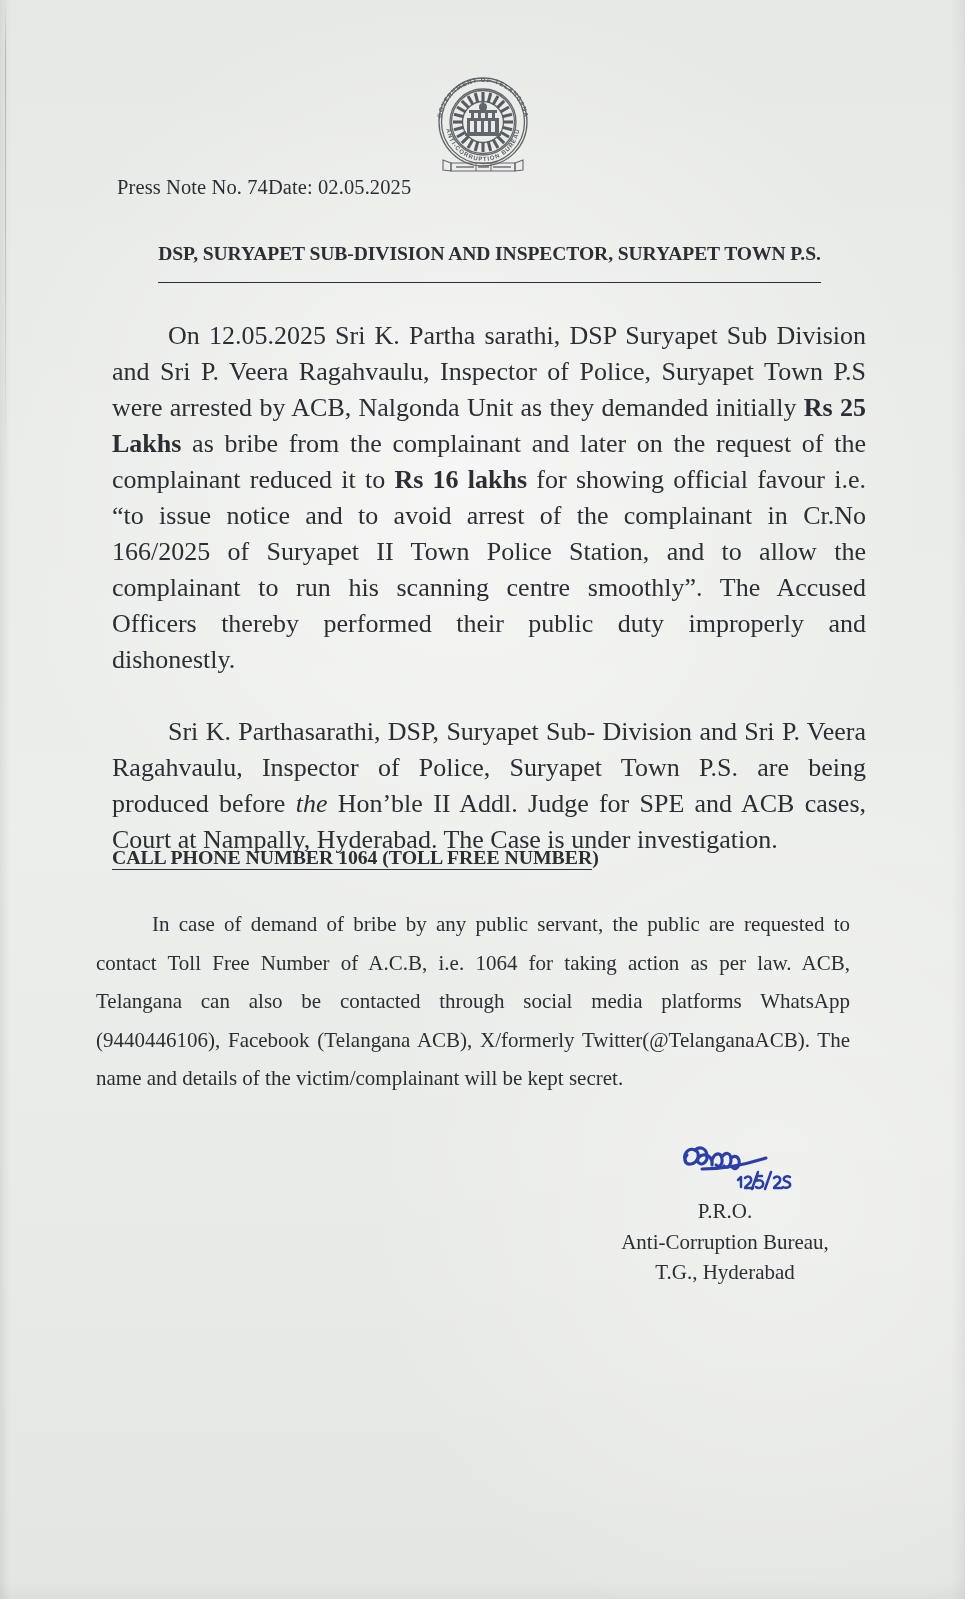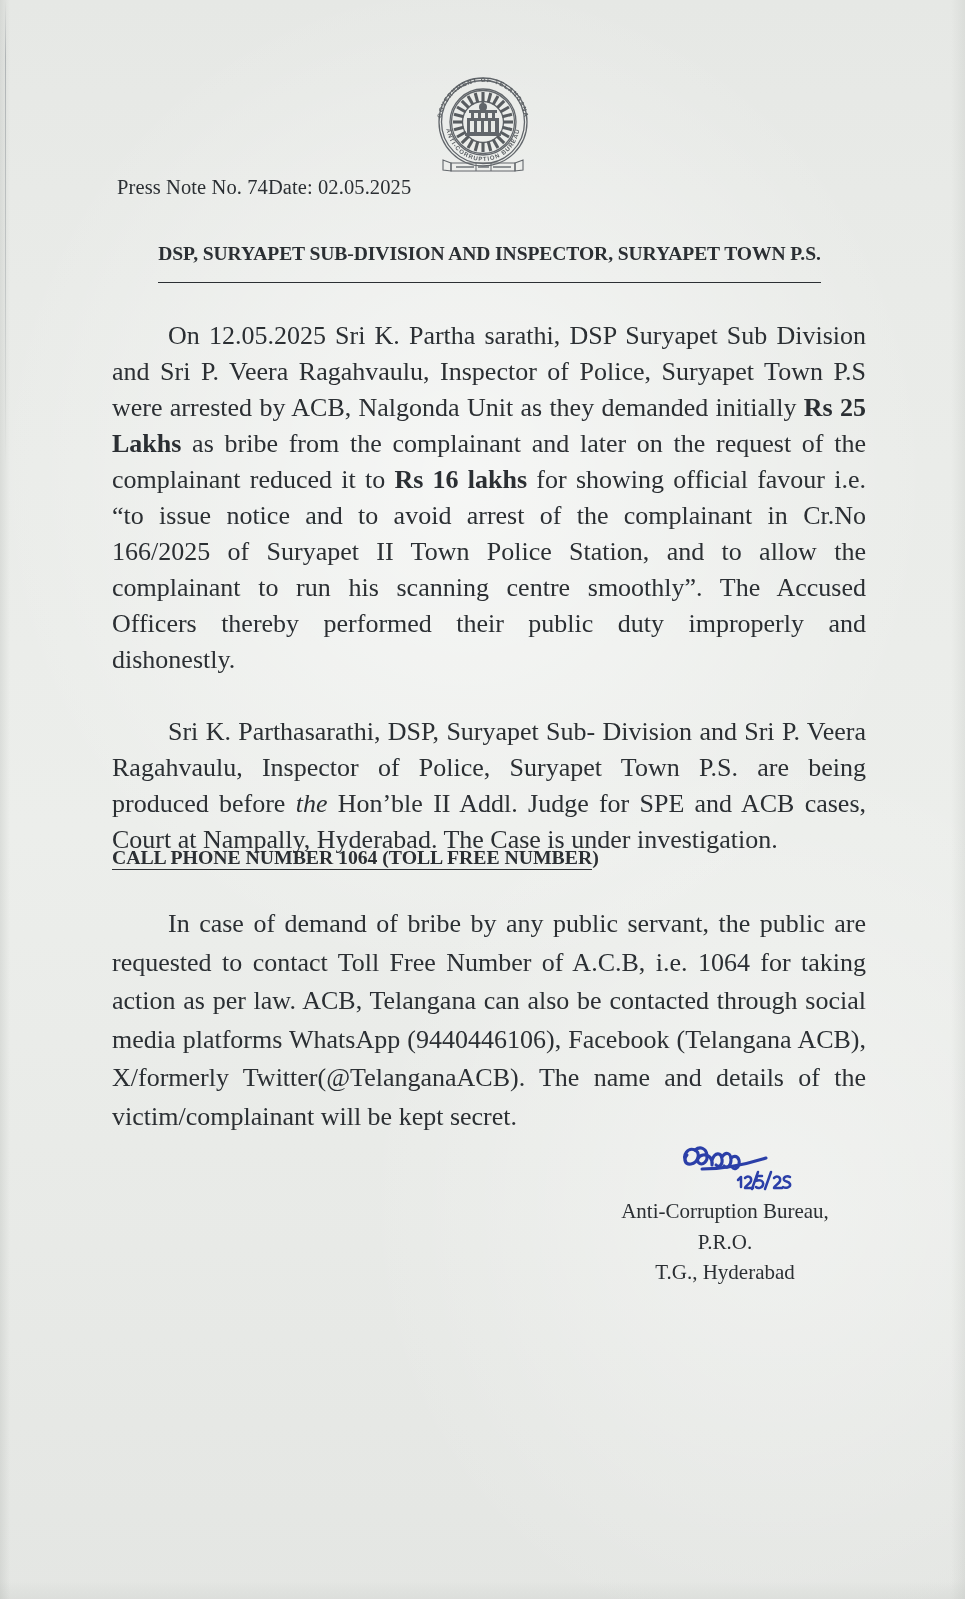--- a/index.html
+++ b/index.html
@@ -126,24 +126,24 @@
     letter-spacing: -0.05px;
   }
   .section-head .u {
     border-bottom: 1.7px solid #2b2f33;
     padding-bottom: 1px;
     margin-top: 32px;
   }
 
   .body2 {
     position: absolute;
-    left: 112px;
+    left: 96px;
     width: 754px;
     top: 905px;
-    font-size: 26px;
+    font-size: 21px;
     line-height: 38.5px;
     text-align: justify;
     text-justify: inter-word;
   }
 
   
   .sign-area {
     position: absolute;
     left: 560px;
     top: 1140px;
@@ -300,19 +300,19 @@
           <path d="M67,42 C70,39 74,41 73,45 C72,48 68,49 67,52 L75,52"></path>
           <path d="M80,36 L74,53"></path>
           <path d="M84,40 L79,40 L78,45 C82,43 86,45 85,49 C84,52 80,53 78,51"></path>
           <path d="M93,36 L87,53"></path>
           <path d="M96,42 C99,39 103,41 102,45 C101,48 97,49 96,52 L104,52"></path>
           <path d="M112,41 C109,39 105,41 106,44 C107,46 111,45 112,48 C113,51 108,53 105,51"></path>
         </g>
       </svg>
     </div>
     <div class="sign-lines">
+      <div>P.R.O.</div>
       <div>Anti-Corruption Bureau,</div>
-      <div>P.R.O.</div>
       <div>T.G., Hyderabad</div>
     </div>
   </div>
 
 </div>
 
 </body></html>

